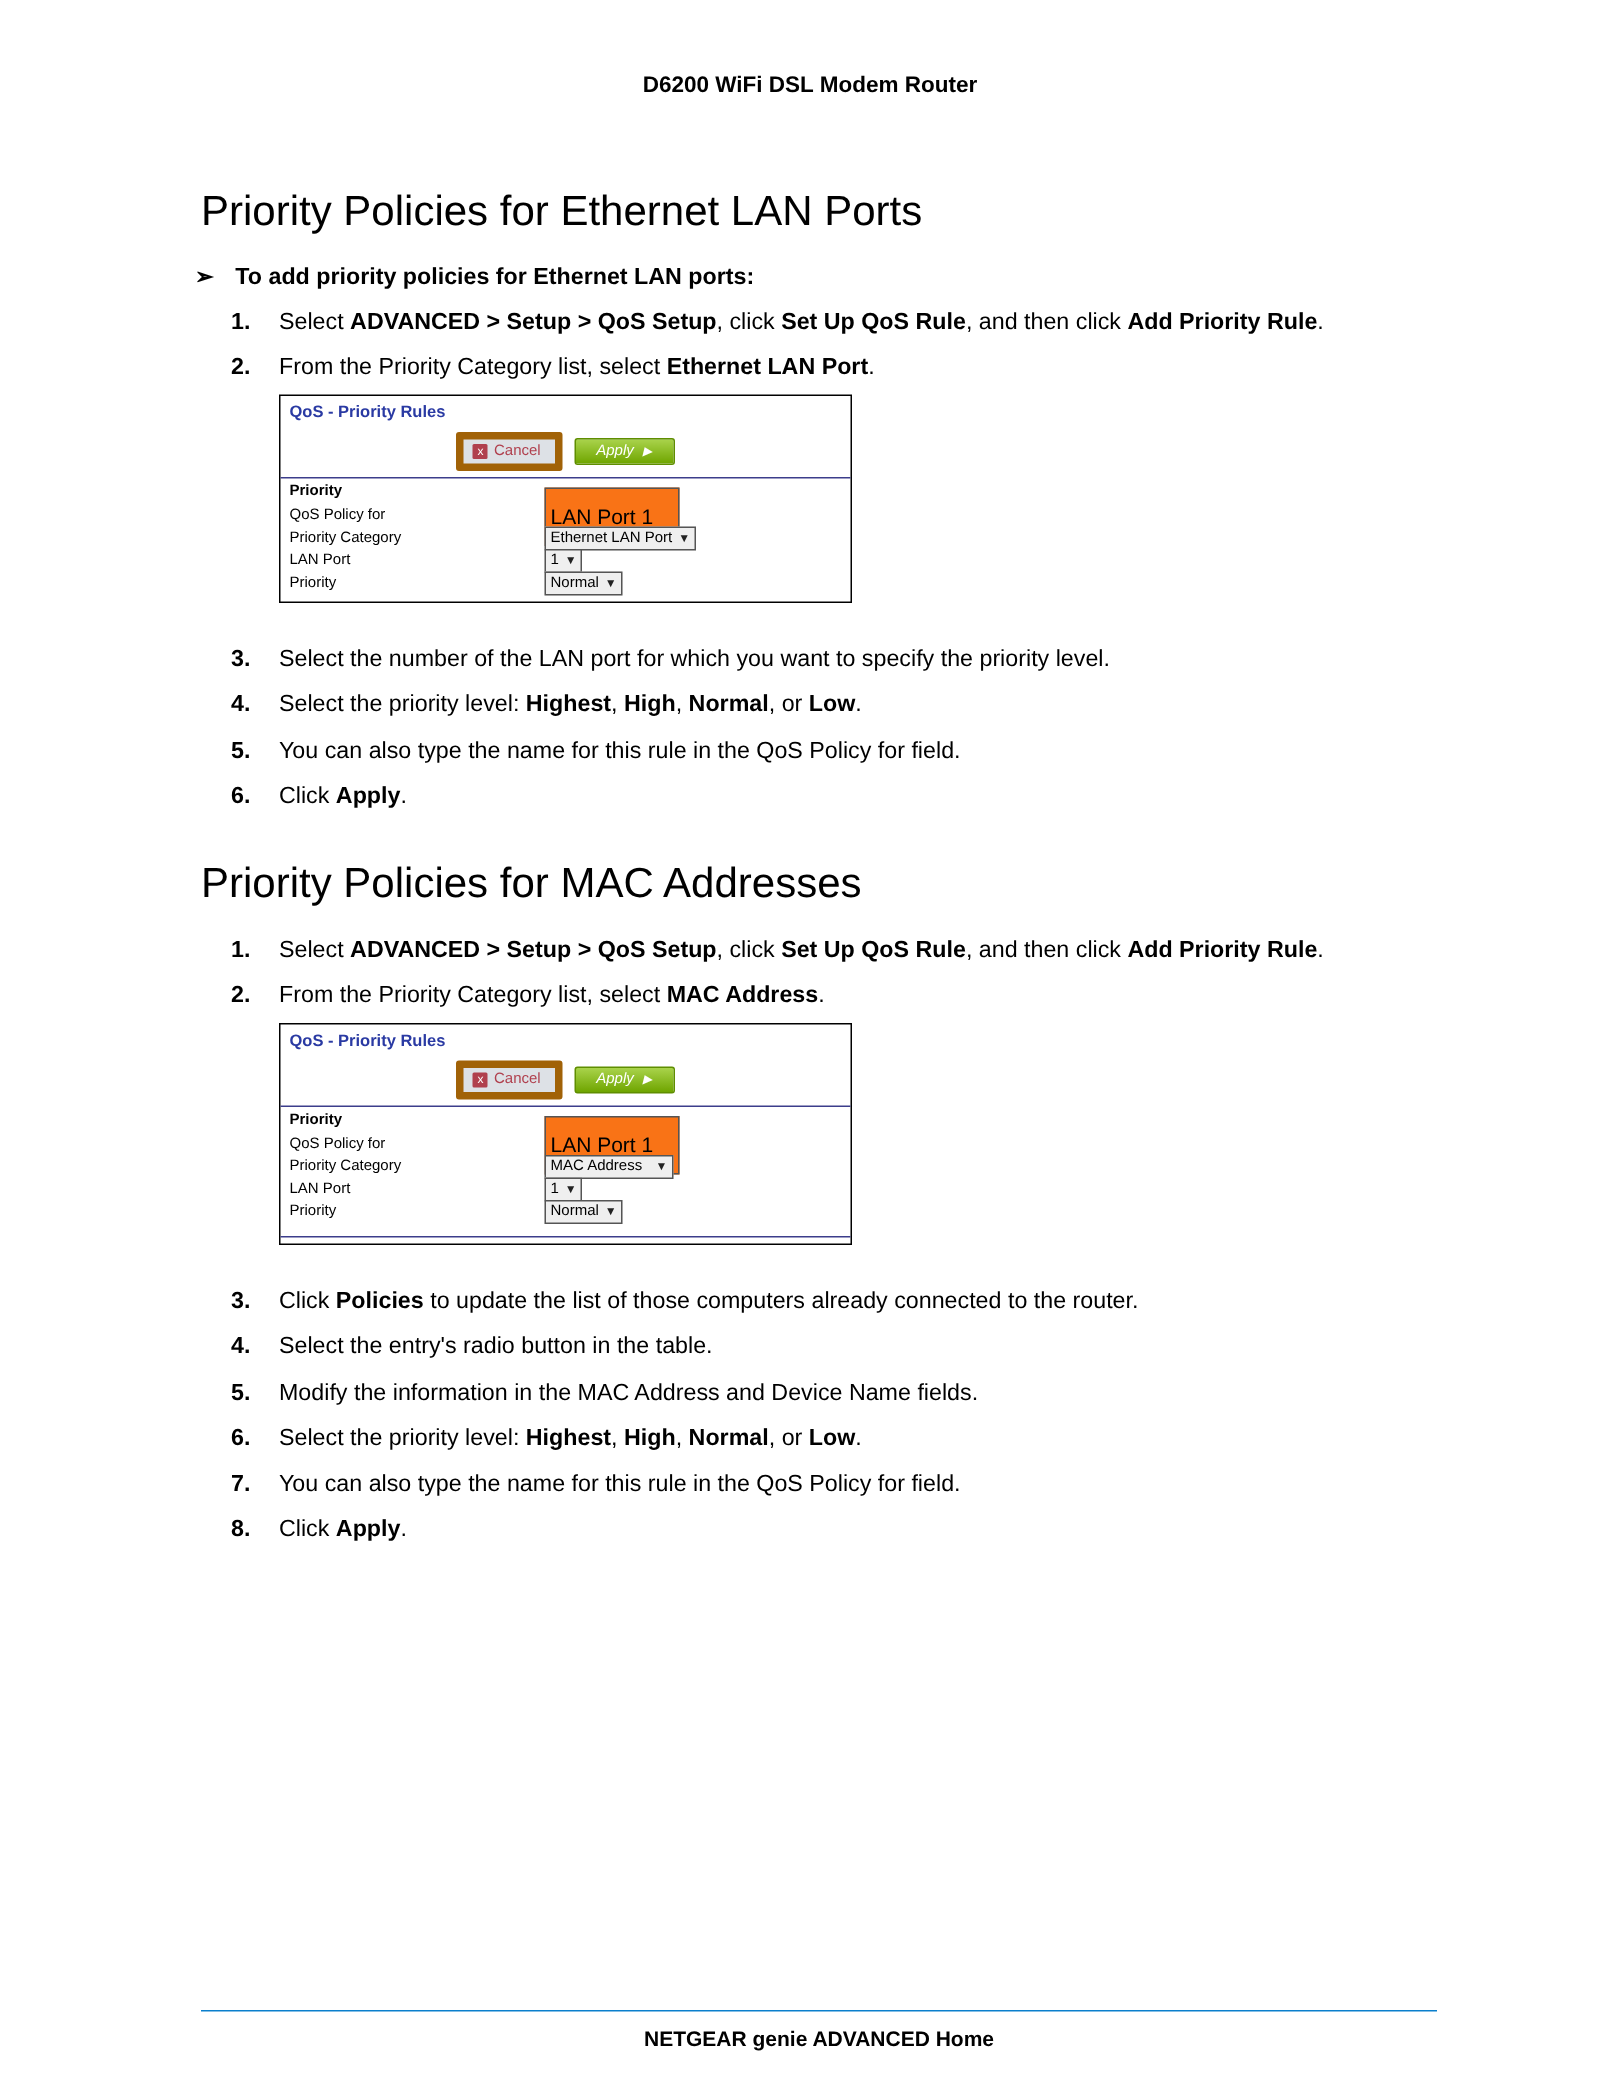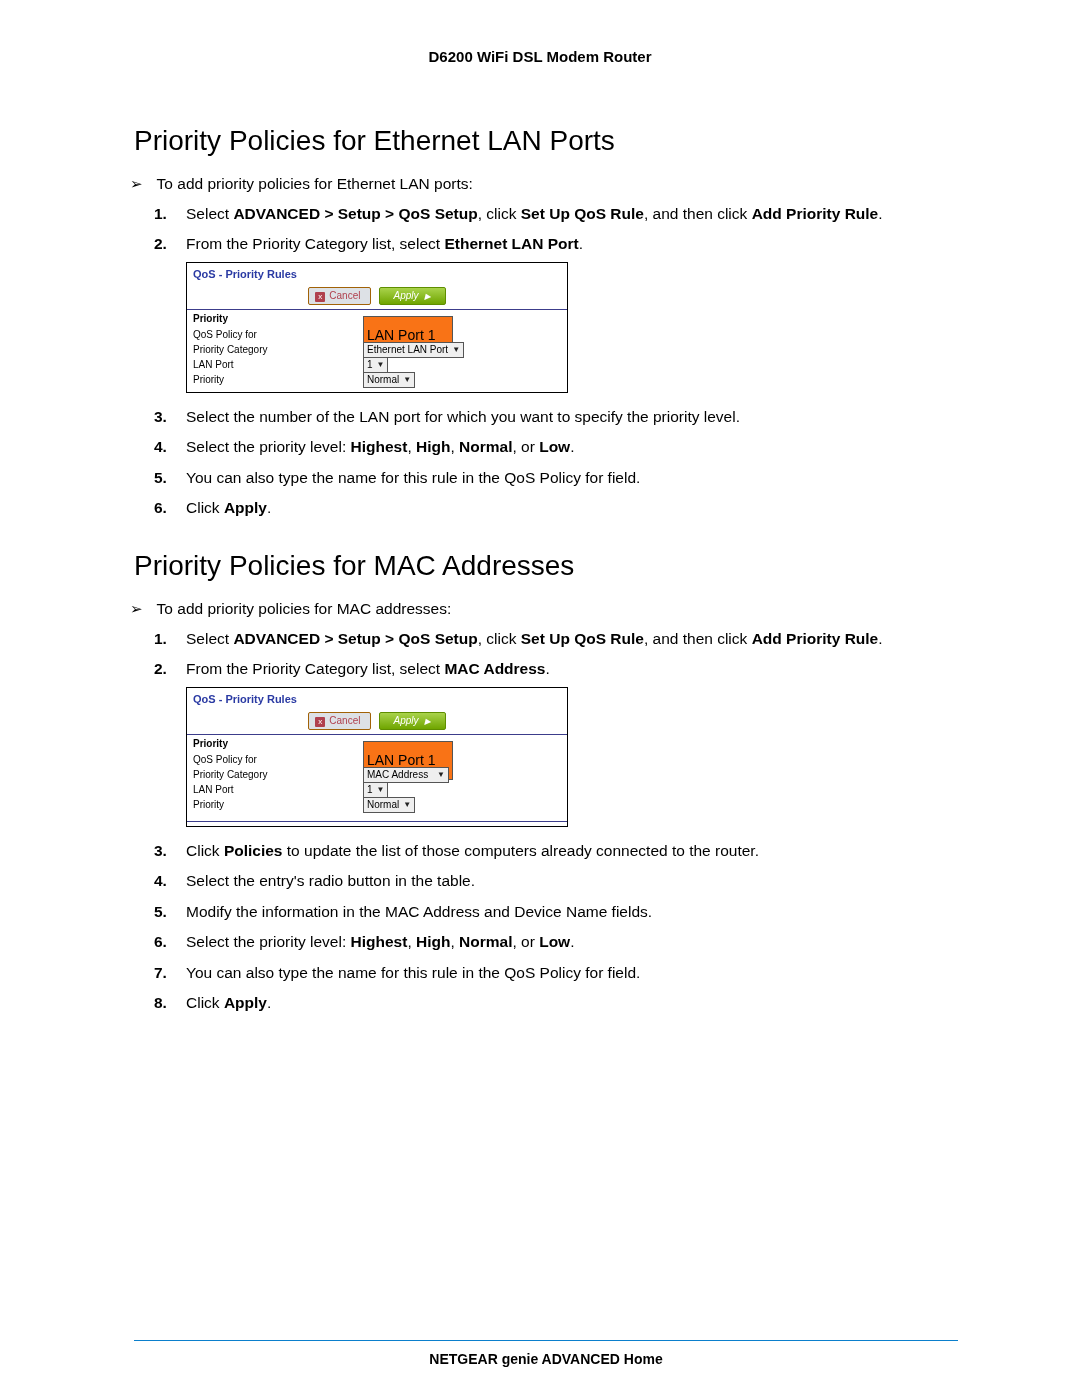--- a/index.html
+++ b/index.html
@@ -23,21 +23,21 @@
     font-size: 15px;
     margin-bottom: 60px;
   }
   h2.section-head {
     font-family: "Gill Sans", "Segoe UI", Arial, sans-serif;
     font-weight: 400;
     font-size: 28px;
     margin: 30px 0 18px 0;
   }
   .task-intro {
-    font-weight: normal;
+    font-weight: bold;
     margin: 10px 0 10px 0;
   }
   .task-intro .arrow {
     font-family: Arial, sans-serif;
     font-size: 15px;
     margin-right: 10px;
     margin-left: -4px;
   }
   ol.steps {
     list-style: none;
@@ -53,38 +53,38 @@
     position: absolute;
     left: -32px;
     top: 0;
     font-weight: bold;
     color: #000;
   }
   .figure {
     border: 1.5px solid #000;
     background: #fff;
     width: 380px;
-    margin: 6px 0 13px 0;
+    margin: 6px 0 27px 0;
     font-size: 11px;
     font-family: Arial, sans-serif;
   }
   .fig-title {
     color: #2a3aa3;
     font-weight: bold;
     padding: 4px 6px 2px 6px;
     font-size: 11px;
   }
   .fig-btnrow {
     text-align: center;
     padding: 2px 0 4px 0;
   }
   .btn-cancel {
     display: inline-block;
     background: #dde1e6;
-    border: 1px solid #a16207;
+    border: 5px solid #a16207;
     border-radius: 2px;
     font-size: 10px;
     padding: 1px 10px 1px 6px;
     color: #b0404e;
     margin-right: 4px;
   }
   .btn-cancel .x {
     background:#b0404e;color:#fff;font-size:8px;
     display:inline-block;width:10px;height:10px;text-align:center;line-height:10px;margin-right:4px;border-radius:1px;
   }
@@ -232,24 +232,20 @@
       <span>You can also type the name for this rule in the QoS Policy for field.</span>
     </li>
     <li>
       <span class="num">6.</span>
       <span>Click </span><b>Apply</b><span>.</span>
     </li>
   </ol>
 
   <h2 class="section-head">Priority Policies for MAC Addresses</h2>
 
-  <div class="task-intro">
-    <span class="arrow">➢</span>
-    <span>To add priority policies for MAC addresses:</span>
-  </div>
 
   <ol class="steps">
     <li>
       <span class="num">1.</span>
       <span>Select </span><b>ADVANCED &gt; Setup &gt; QoS Setup</b><span>, click </span><b>Set Up QoS Rule</b><span>, and then click </span><b>Add Priority Rule</b><span>.</span>
     </li>
     <li>
       <span class="num">2.</span>
       <span>From the Priority Category list, select </span><b>MAC Address</b><span>.</span>
       

